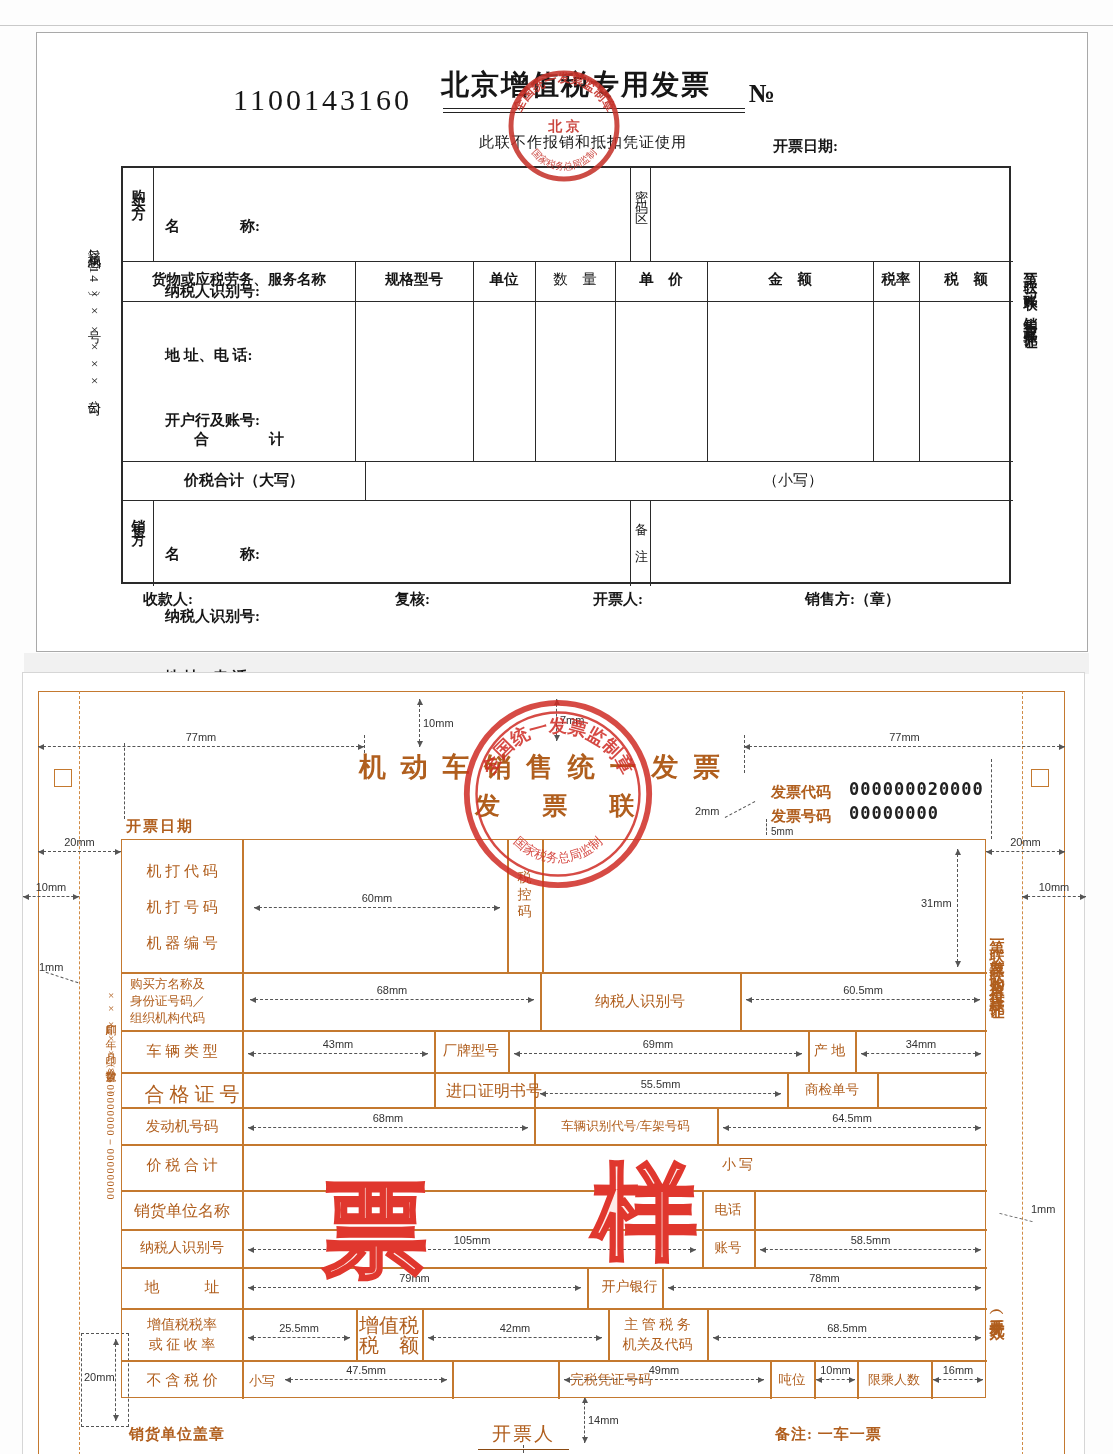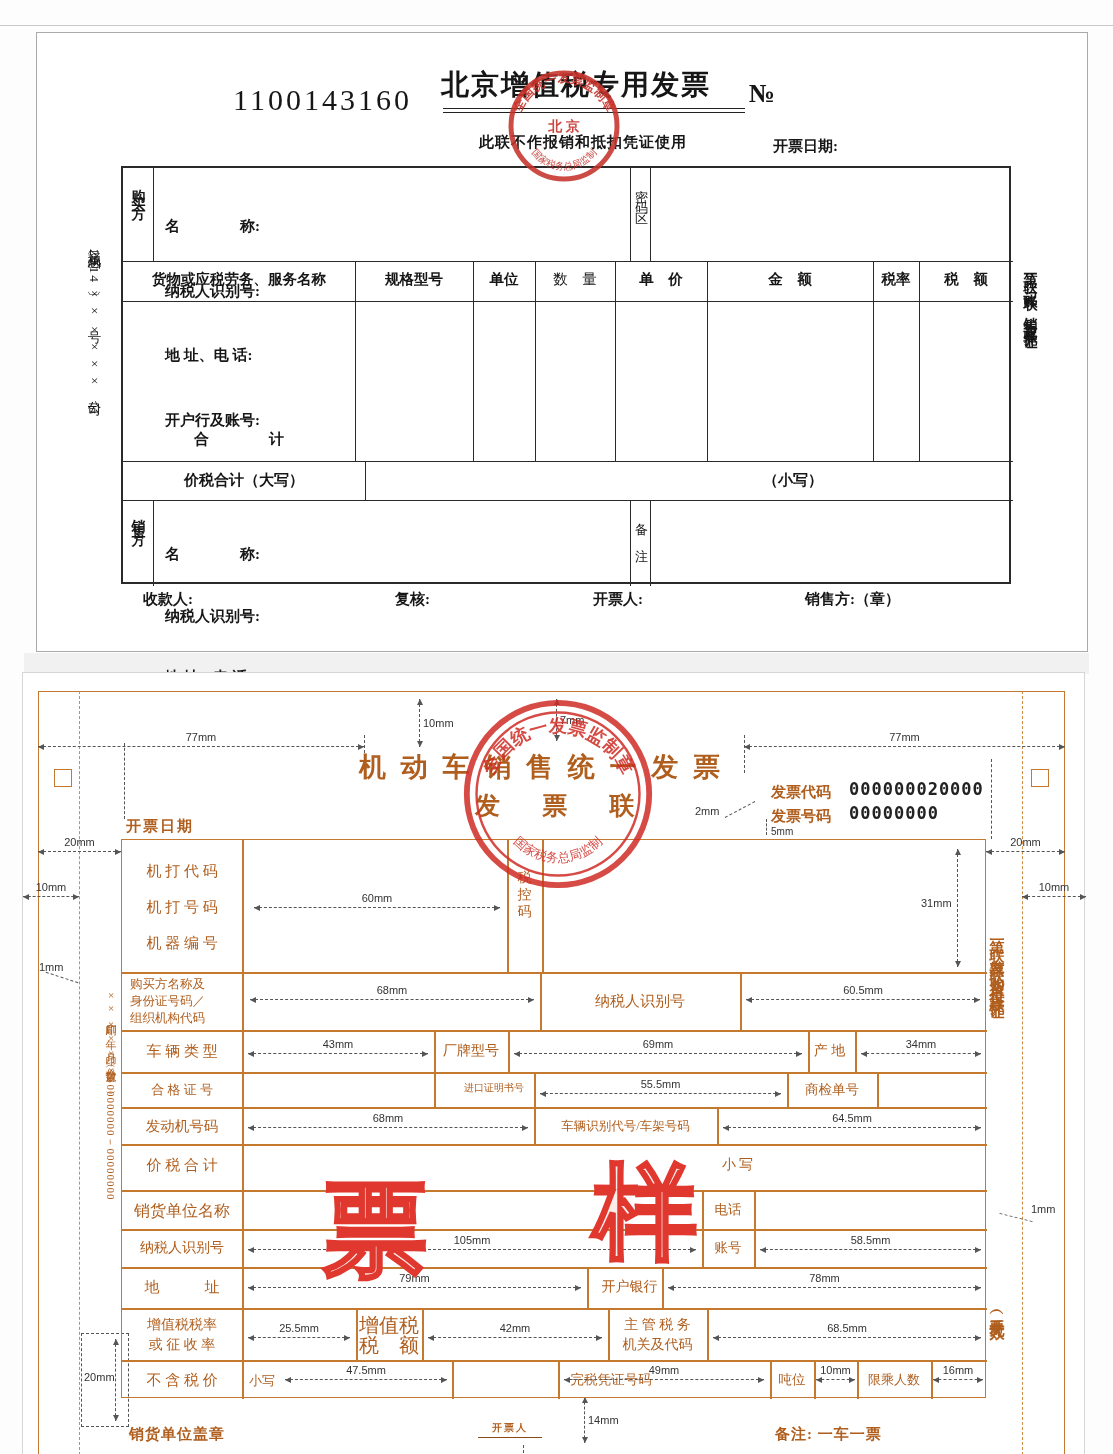--- a/index.html
+++ b/index.html
@@ -58,21 +58,21 @@
 <body>
 
 <i class="topline"></i>
 <div class="gapband"></div>
 
 <div class="page1">
   <div class="abs" style="left:196px;top:50px;font-size:30px;letter-spacing:3px">1100143160</div>
   <div class="abs" style="left:404px;top:33px;font-size:28px;font-weight:bold;letter-spacing:2px">北京增值税专用发票</div>
   <i class="abs" style="left:406px;top:75px;width:302px;height:5px;border-top:1px solid #222;border-bottom:1px solid #222;display:block"></i>
   <div class="abs" style="left:712px;top:46px;font-size:26px;font-weight:bold">№</div>
-  <div class="abs" style="left:442px;top:100px;font-size:15px;font-weight:bold;letter-spacing:1px">此联不作报销和抵扣凭证使用</div>
+  <div class="abs" style="left:442px;top:100px;font-size:15px;font-weight:normal;letter-spacing:1px">此联不作报销和抵扣凭证使用</div>
   <div class="abs" style="left:736px;top:104px;font-size:15px;font-weight:bold">开票日期:</div>
 
   <svg class="abs stamp" style="left:469px;top:35px" width="116" height="116" viewBox="0 0 116 116">
     <circle cx="58" cy="58" r="53" fill="none" stroke="#c5332b" stroke-width="5" opacity="0.88"></circle>
     <defs>
       <path id="s1top" d="M 13,70 A 46 46 0 1 1 103,70" fill="none"></path>
       <path id="s1bot" d="M 20,74 A 40 40 0 0 0 96,74" fill="none"></path>
     </defs>
     <text fill="#c5332b" font-size="12.5" font-weight="bold" opacity="0.9">
       <textPath href="#s1top" startOffset="50%" text-anchor="middle">全国统一发票监制章</textPath>
@@ -117,21 +117,21 @@
     <div class="abs ctr" style="left:350px;top:102px;width:62px;font-size:14.5px;font-weight:bold">单位</div>
     <div class="abs ctr" style="left:412px;top:102px;width:80px;font-size:14.5px;font-weight:normal">数　量</div>
     <div class="abs ctr" style="left:492px;top:102px;width:92px;font-size:14.5px;font-weight:bold">单　价</div>
     <div class="abs ctr" style="left:584px;top:102px;width:166px;font-size:14.5px;font-weight:bold">金　额</div>
     <div class="abs ctr" style="left:750px;top:102px;width:46px;font-size:14.5px;font-weight:bold">税率</div>
     <div class="abs ctr" style="left:796px;top:102px;width:94px;font-size:14.5px;font-weight:bold">税　额</div>
     <div class="abs ctr" style="left:0;top:262px;width:232px;font-size:15px;font-weight:bold">合　　　　计</div>
 
     <i class="vl" style="left:242px;top:293px;height:39px"></i>
     <div class="abs ctr" style="left:0;top:303px;width:242px;font-size:15px;font-weight:bold">价税合计（大写）</div>
-    <div class="abs" style="left:640px;top:303px;font-size:15px;font-weight:bold">（小写）</div>
+    <div class="abs" style="left:640px;top:303px;font-size:15px;font-weight:normal">（小写）</div>
 
     <i class="vl" style="left:30px;top:332px;height:86px"></i>
     <i class="vl" style="left:507px;top:332px;height:86px"></i>
     <i class="vl" style="left:527px;top:332px;height:86px"></i>
     <div class="abs vup" style="left:6px;top:340px;height:72px;font-size:14px;font-weight:bold;letter-spacing:6px">销售方</div>
     <div class="abs pre" style="left:42px;top:335px;font-size:15px;font-weight:bold;line-height:20.5px">
       <div>名　　　　称:</div>
       <div>纳税人识别号:</div>
       <div>地 址、电 话:</div>
       <div>开户行及账号:</div>
@@ -296,22 +296,22 @@
     </div>
     <div class="hdim" style="left:739px;top:198px;width:120px">
       <span class="dl">34mm</span>
       <i class="dline"></i>
     </div>
 
     <i class="vl" style="left:312px;top:232px;height:35px"></i>
     <i class="vl" style="left:412px;top:232px;height:35px"></i>
     <i class="vl" style="left:665px;top:232px;height:35px"></i>
     <i class="vl" style="left:755px;top:232px;height:35px"></i>
-    <div class="abs o ctr" style="left:6px;top:241px;width:108px;font-size:13px">合 格 证 号</div>
-    <div class="abs o ctr" style="left:312px;top:241px;width:120px;font-size:10px">进口证明书号</div>
+    <div class="abs o ctr" style="left:16px;top:241px;width:108px;font-size:20px">合 格 证 号</div>
+    <div class="abs o ctr" style="left:312px;top:241px;width:120px;font-size:16px">进口证明书号</div>
     <div class="abs o ctr" style="left:665px;top:241px;width:90px;font-size:13.5px">商检单号</div>
     <div class="hdim" style="left:418px;top:238px;width:241px">
       <span class="dl">55.5mm</span>
       <i class="dline"></i>
     </div>
 
     <i class="vl" style="left:412px;top:267px;height:37px"></i>
     <i class="vl" style="left:595px;top:267px;height:37px"></i>
     <div class="abs o ctr" style="left:6px;top:277px;width:108px;font-size:14.5px">发动机号码</div>
     <div class="abs o ctr" style="left:412px;top:278px;width:183px;font-size:12.5px">车辆识别代号/车架号码</div>
@@ -410,20 +410,20 @@
       <span class="dl">10mm</span>
       <i class="dline"></i>
     </div>
     <div class="hdim" style="left:811px;top:524px;width:50px">
       <span class="dl">16mm</span>
       <i class="dline"></i>
     </div>
   </div>
 
   <div class="abs o" style="left:106px;top:752px;font-size:15px;font-weight:bold;letter-spacing:1px">销货单位盖章</div>
-  <div class="abs o" style="left:455px;top:748px;font-size:10px;font-weight:bold;letter-spacing:2px;border-bottom:1.5px solid #8a4a12;padding:0 14px 2px">开票人</div>
+  <div class="abs o" style="left:455px;top:748px;font-size:19px;font-weight:normal;letter-spacing:2px;border-bottom:1.5px solid #8a4a12;padding:0 14px 2px">开票人</div>
   <i class="tick-v" style="left:500px;top:772px;height:8px"></i>
   <div class="abs o" style="left:752px;top:752px;font-size:15px;font-weight:bold;letter-spacing:1px">备注: 一车一票</div>
 
   <div class="abs o vtext" style="left:964px;top:255px;height:400px;font-size:15px;font-weight:bold;letter-spacing:4px">第一联 发票联（购货单位付款凭证）</div>
   <div class="abs o vtext" style="left:964px;top:632px;height:130px;font-size:15px;font-weight:bold;letter-spacing:2px">（手开无效）</div>
   <div class="abs o vtext" style="left:80px;top:316px;height:352px;font-size:11px;letter-spacing:1px">××印刷厂×年×月印×份（数量×6）00000000－00000000</div>
 </div>
 
 </body></html>

